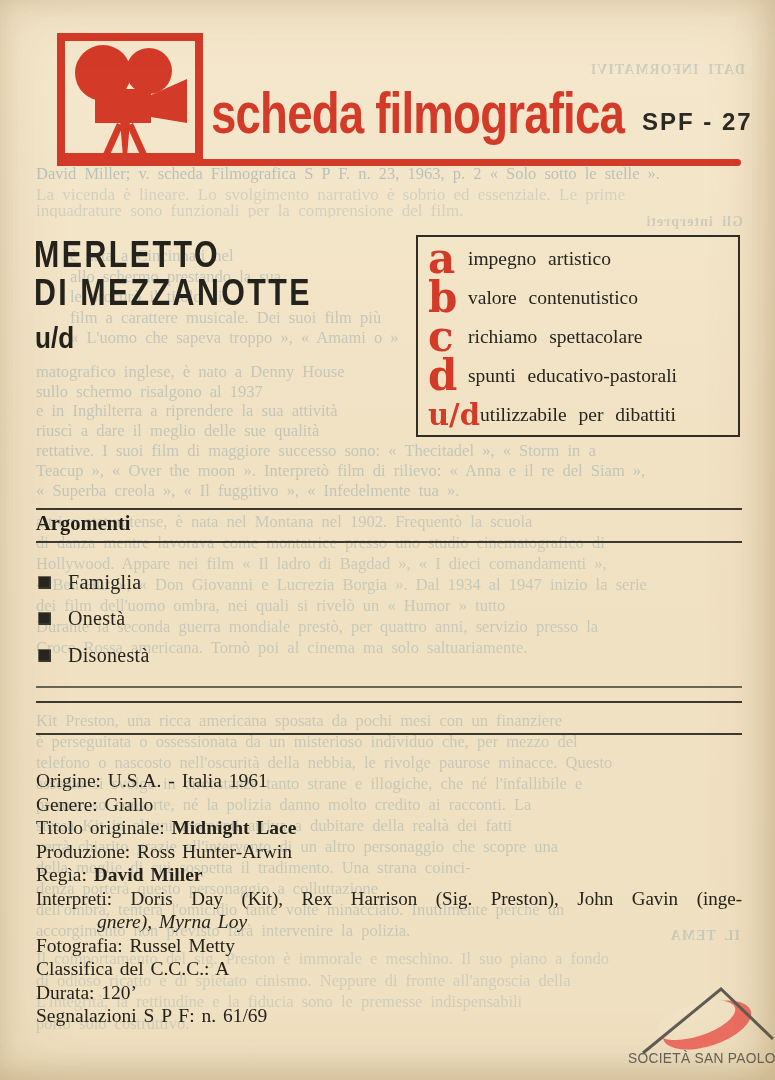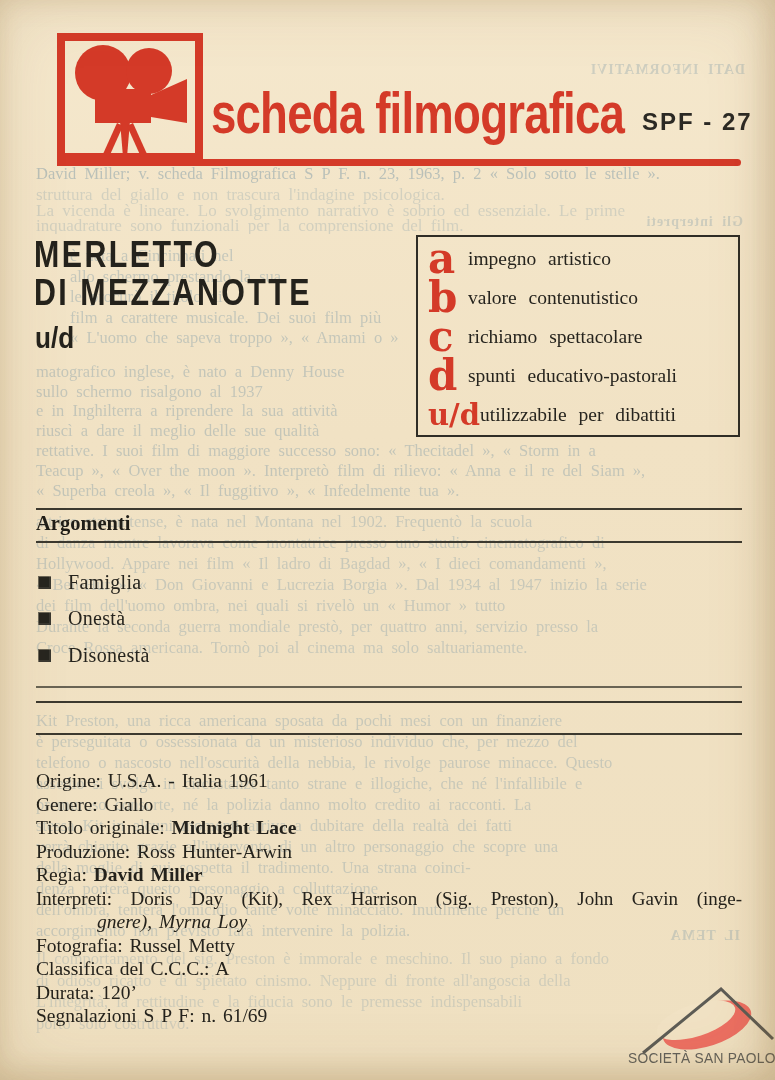--- a/index.html
+++ b/index.html
@@ -74,21 +74,20 @@
 <div class="page">
 
   <div id="bleed-layer">
       <div class="bleed-block mirror bold" style="left: 545px; top: 62px; width: 200px; font-size: 14px; line-height: 16px; opacity: 0.28;">
         <div class="bleed-line">DATI INFORMATIVI</div>
       </div>
       <div class="bleed-block" style="left: 36px; top: 165px; width: 706px; font-size: 16.5px; line-height: 18px; opacity: 0.42;">
         <div class="bleed-line">David Miller; v. scheda Filmografica S P F. n. 23, 1963, p. 2 « Solo sotto le stelle ».</div>
       </div>
       <div class="bleed-block" style="left: 36px; top: 187px; width: 706px; font-size: 17px; line-height: 15.5px; opacity: 0.24;">
-        <div class="bleed-line">struttura del giallo e non trascura l'indagine psicologica.</div>
         <div class="bleed-line">La vicenda è lineare. Lo svolgimento narrativo è sobrio ed essenziale. Le prime</div>
         <div class="bleed-line">inquadrature sono funzionali per la comprensione del film.</div>
       </div>
       <div class="bleed-block mirror bold" style="left: 625px; top: 214px; width: 118px; font-size: 14px; line-height: 16px; opacity: 0.28;">
         <div class="bleed-line">Gli interpreti</div>
       </div>
       <div class="bleed-block" style="left: 70px; top: 246px; width: 350px; font-size: 16.5px; line-height: 20.5px; opacity: 0.34;">
         <div class="bleed-line">è nata a Cincinnati nel</div>
         <div class="bleed-line">allo schermo prestando la sua</div>
         <div class="bleed-line">le procurò il titolo di</div>

